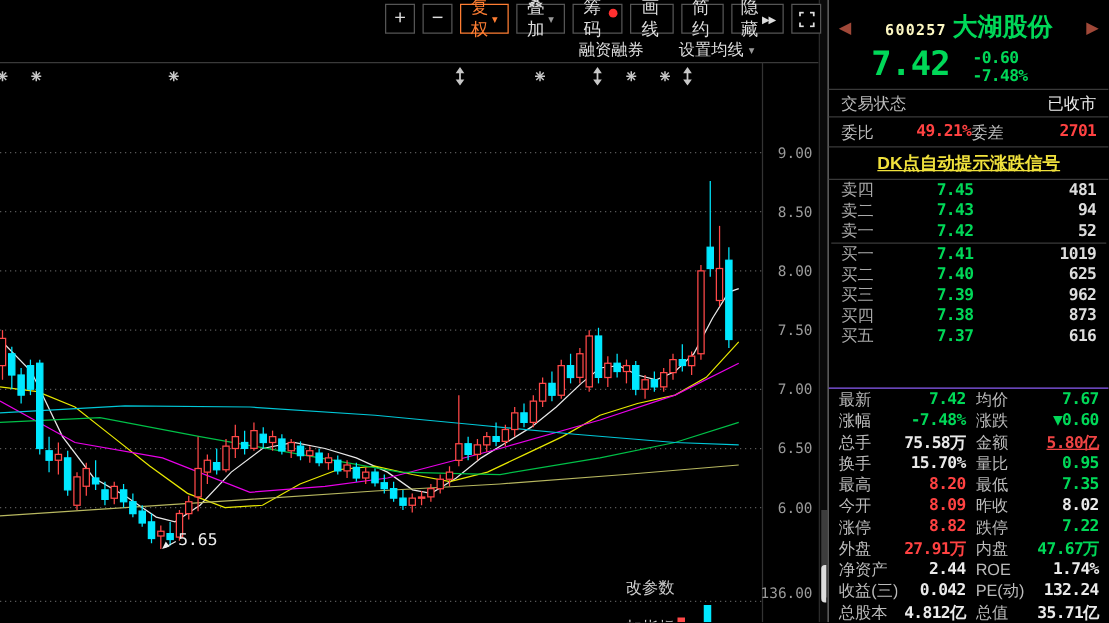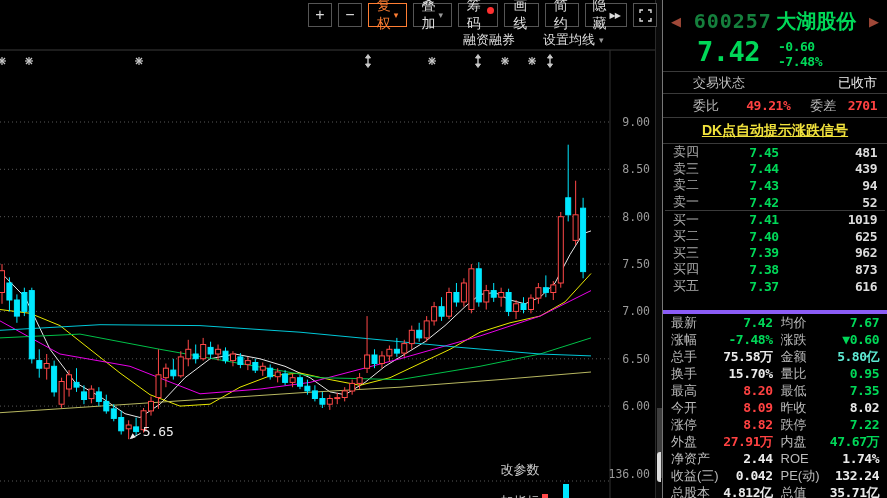--- a/index.html
+++ b/index.html
@@ -33,44 +33,44 @@
         border-left:1px solid #2a2a2a;}
   .v-thumb{position:absolute;left:1px;top:408px;width:5px;height:70px;background:#3d3d3d;}
   .v-handle{position:absolute;left:1px;top:452px;width:4px;height:30px;background:#ddd;border-radius:3px 0 0 3px;}
 
   
   .right-panel{position:absolute;left:662px;top:0;width:225px;height:498px;background:#000;
         border-left:1px solid #777;}
   .rp-header{position:absolute;top:0;left:0;right:0;height:70px;}
   .rp-title{display:flex;align-items:center;justify-content:space-between;padding:8px 8px 0 8px;}
   .nav-arrow{color:#a04838;font-size:13px;cursor:pointer;line-height:1;}
-  .stock-code{color:#15803d;font-size:20px;letter-spacing:1px;}
+  .stock-code{color:#fef9c3;font-size:12px;letter-spacing:1px;}
   .stock-name{color:#00d858;font-size:20px;font-weight:bold;}
   .rp-price-row{display:flex;align-items:flex-start;padding:2px 0 0 34px;gap:18px;}
   .big-price{color:#00d858;font-size:27px;line-height:30px;}
   .chg-col{display:flex;flex-direction:column;color:#00d858;font-size:13px;line-height:15px;padding-top:2px;}
   .rp-row{position:absolute;left:0;right:0;display:flex;align-items:center;padding:0 10px;font-size:13px;}
   .rp-status{top:71px;height:23px;border-top:1px solid #3a3a3a;border-bottom:1px solid #3a3a3a;
         justify-content:space-between;}
   .rp-weibi{top:94px;height:24px;border-bottom:1px solid #3a3a3a;}
-  .lbl{color:#bbb;margin-left:20px;}
+  .lbl{color:#bbb;}
   .val-white{color:#eee;margin-left:14px;}
   .c-up{color:#ff4242;}
   .c-down{color:#00d858;}
   .c-flat{color:#eaeaea;}
-  .c-cyan{color:#5eead4;}
+  .c-cyan{color:#ef4444;text-decoration:underline;}
   .rp-dk{top:118px;height:26px;justify-content:center;border-bottom:1px solid #3a3a3a;}
   .dk-link{color:#f0e13c;font-size:14px;font-weight:bold;text-decoration:underline;cursor:pointer;}
   .rp-book{position:absolute;top:144px;left:0;right:0;height:166px;}
   .book-row{display:flex;align-items:center;height:16.6px;padding:0 10px;font-size:13px;}
   .book-row .b-lbl{width:40px;color:#aaa;}
   .book-row .b-price{flex:1;text-align:center;}
   .book-row .b-vol{width:62px;text-align:right;color:#ddd;}
   .book-sep{border-top:1px solid #3a3a3a;margin:0 2px;}
-  .rp-stats{position:absolute;top:310px;left:0;right:0;bottom:0;border-top:4px solid #8b5cf6;}
+  .rp-stats{position:absolute;top:310px;left:0;right:0;bottom:0;border-top:1px solid #8b5cf6;}
   .stat-row{display:flex;align-items:center;height:17.05px;padding:0 8px;font-size:13px;}
   .s-lbl{width:47px;color:#bbb;white-space:nowrap;overflow:hidden;}
   .s-val{flex:1;text-align:right;white-space:nowrap;}
   .s-val.first{margin-right:8px;}
   .s-lbl.second{width:44px;}
 </style>
 </head>
 <body>
 
 <div class="app">
@@ -418,25 +418,20 @@
       <span class="dk-link">DK点自动提示涨跌信号</span>
     </div>
 
     <div class="rp-book" id="order-book">
         <div class="book-row">
           <span class="b-lbl">卖四</span>
           <span class="b-price num c-down">7.45</span>
           <span class="b-vol num">481</span>
         </div>
         <div class="book-row">
-          <span class="b-lbl">卖三</span>
-          <span class="b-price num c-down">7.44</span>
-          <span class="b-vol num">439</span>
-        </div>
-        <div class="book-row">
           <span class="b-lbl">卖二</span>
           <span class="b-price num c-down">7.43</span>
           <span class="b-vol num">94</span>
         </div>
         <div class="book-row">
           <span class="b-lbl">卖一</span>
           <span class="b-price num c-down">7.42</span>
           <span class="b-vol num">52</span>
         </div>
         <div class="book-sep"></div>

